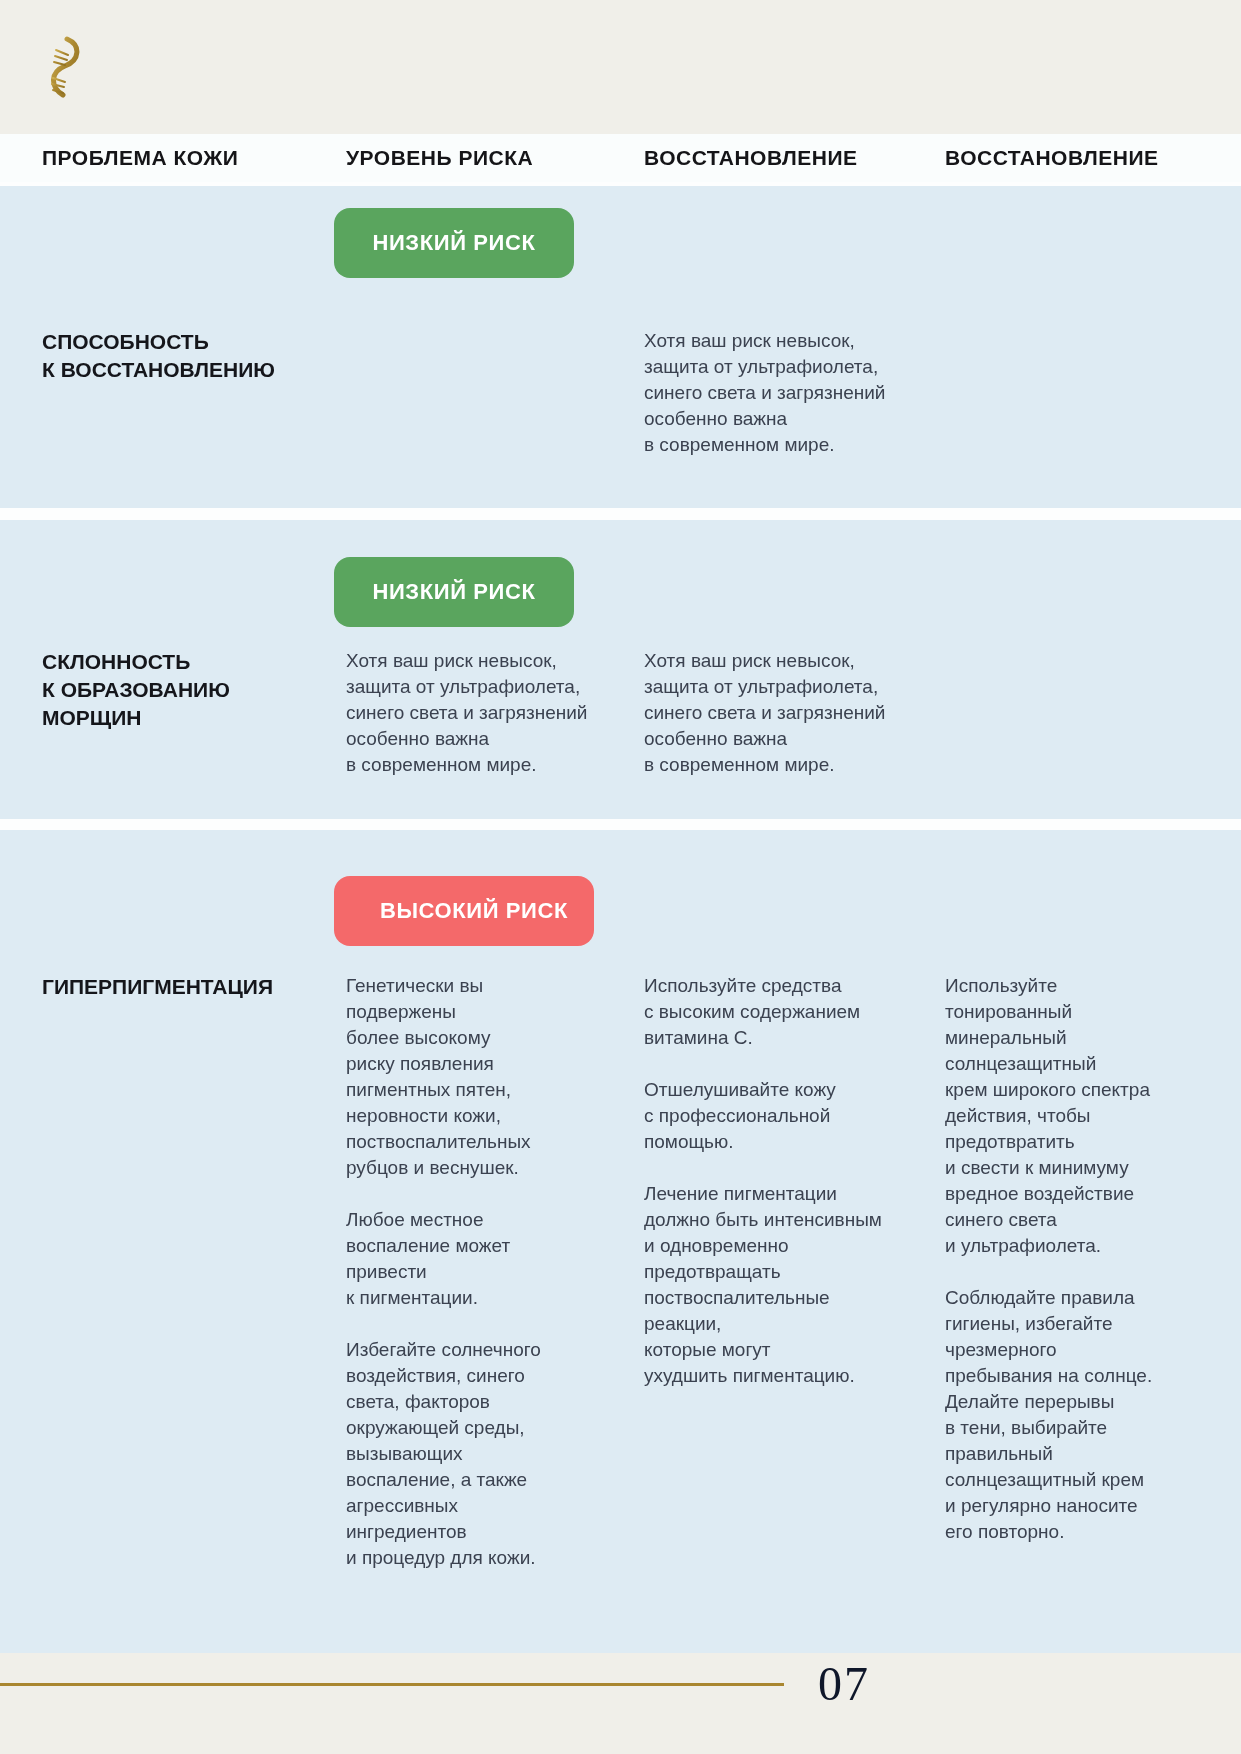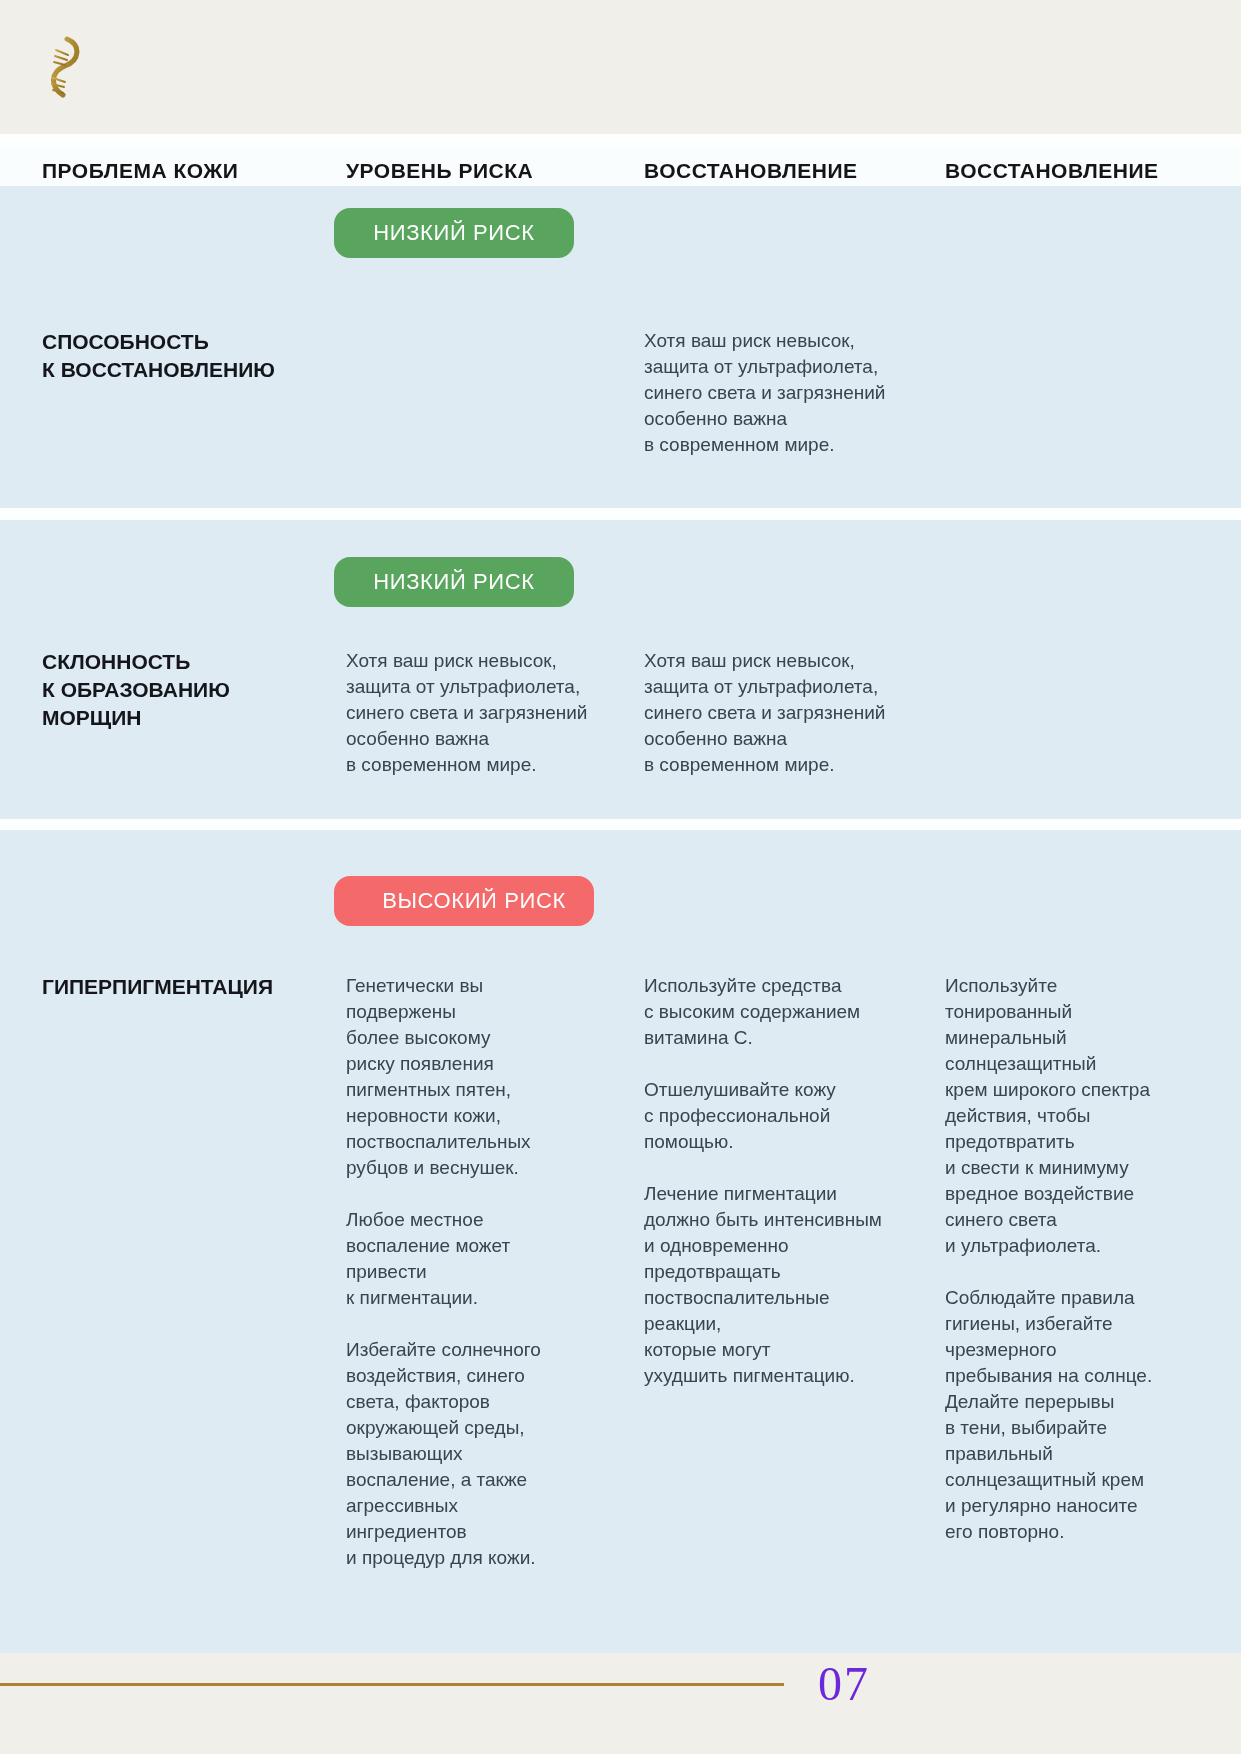--- a/index.html
+++ b/index.html
@@ -20,21 +20,20 @@
   .logo {
     position: absolute;
     left: 46px; top: 36px;
     width: 40px; height: 64px;
   }
   .header-row {
     position: absolute;
     left: 0; top: 134px;
     width: 100%; height: 48px;
     background: #fafdfd;
-    margin-top: 13px;
   }
   .header-cell {
     position: absolute;
     top: 0; height: 48px;
     line-height: 48px;
     font-size: 21px;
     font-weight: 800;
     letter-spacing: 0.5px;
     color: #151518;
     white-space: nowrap;
@@ -49,28 +48,28 @@
     left: 0; width: 100%;
     background: #deebf3;
   }
   #section-1 { top: 186px; height: 322px; }
   #section-2 { top: 520px; height: 299px; }
   #section-3 { top: 830px; height: 823px; }
 
   .badge {
     position: absolute;
     left: 334px;
-    width: 240px; height: 50px;
+    width: 240px; height: 70px;
     border-radius: 16px;
     display: flex;
     align-items: center;
     justify-content: center;
     color: #ffffff;
     font-size: 22px;
-    font-weight: 400;
+    font-weight: 700;
     letter-spacing: 0.6px;
     white-space: nowrap;
   }
   .badge.low  { background: #5aa55e; }
   .badge.high { background: #f4696a; }
   #section-1 .badge { top: 22px; }
   #section-2 .badge { top: 37px; }
   #section-3 .badge { top: 46px; padding-left: 20px; }
 
   .row-title {
@@ -104,21 +103,21 @@
     width: 784px; height: 3px;
     background: #a9862f;
   }
   .page-number {
     position: absolute;
     left: 818px; top: 1656px;
     font-family: "Liberation Serif", "DejaVu Serif", serif;
     font-size: 48px;
     font-weight: 400;
     letter-spacing: 2px;
-    color: #6d28d9;
+    color: #0f172a;
   }
 </style>
 </head>
 <body>
 
 <div class="page">
 
   <div class="white-band"></div>
 
   <svg class="logo" viewBox="0 0 40 64" fill="none" xmlns="http://www.w3.org/2000/svg">

